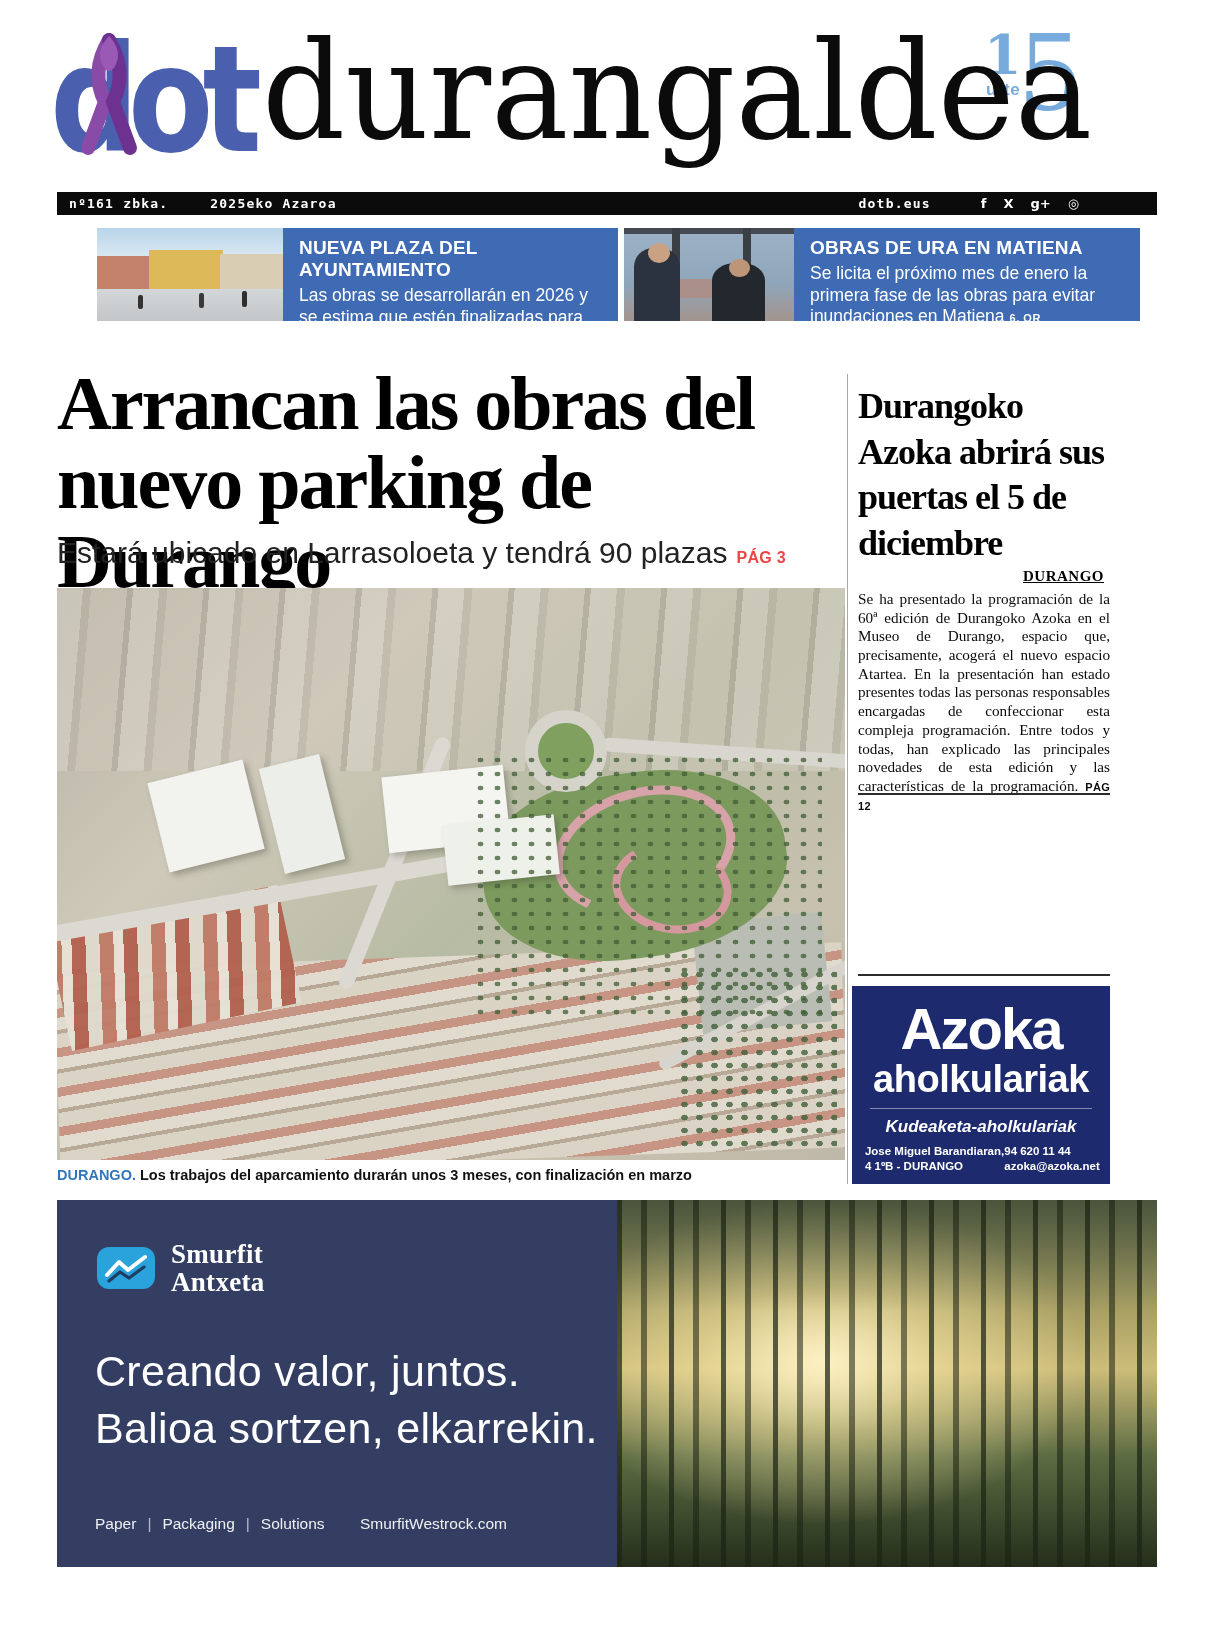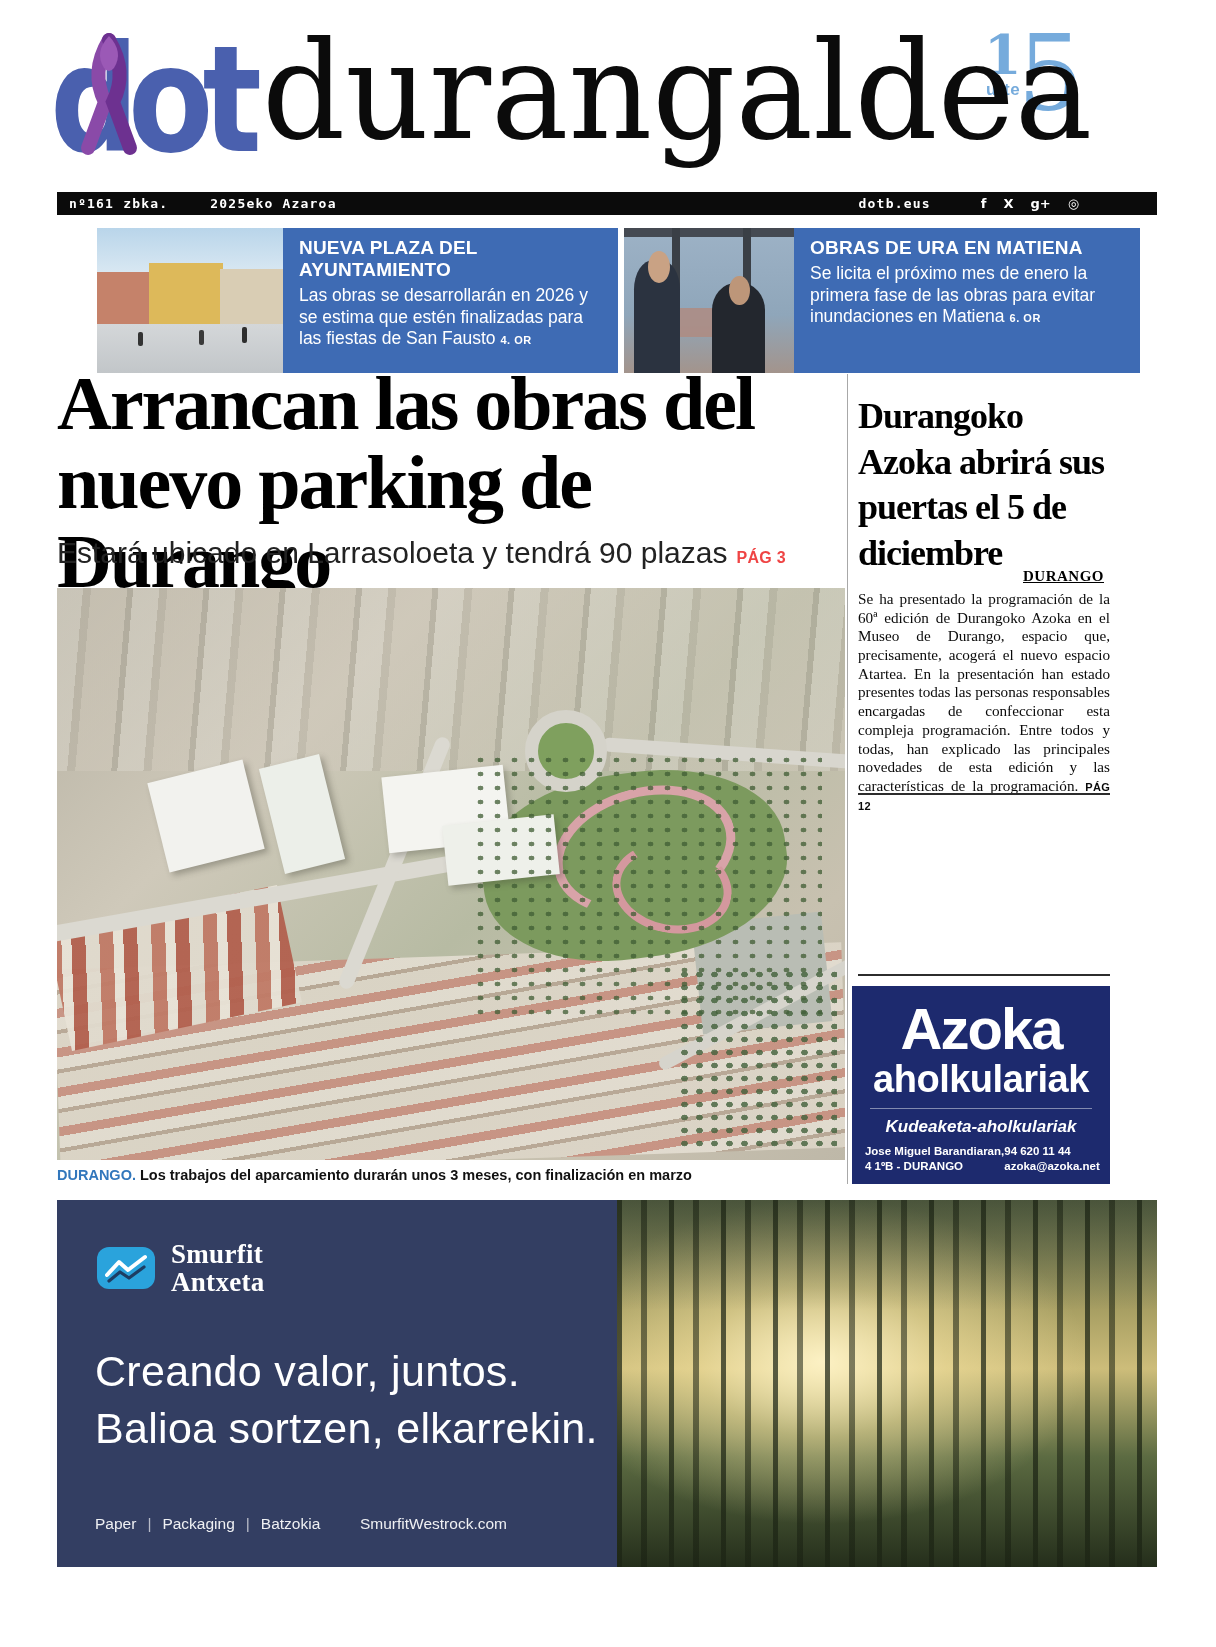--- a/index.html
+++ b/index.html
@@ -25,21 +25,21 @@
            font-weight:bold;font-size:13px;letter-spacing:1.2px;padding:0;box-sizing:border-box;}
   .infobar .issue{margin-left:12px;}
   .infobar .date{margin-left:42px;}
   .infobar .spacer{flex:1;}
   .infobar .site{margin-right:50px;}
   .social{display:flex;gap:17px;margin-right:78px;font-family:"DejaVu Sans",sans-serif;
           font-size:13px;font-weight:bold;letter-spacing:0;}
   .social span{cursor:pointer;}
 
   
-  .teaser{position:absolute;top:228px;height:145px;display:flex;padding-left:40px;}
+  .teaser{position:absolute;top:228px;height:93px;display:flex;padding-left:40px;}
   .teaser1{left:57px;width:521px;}
   .teaser2{left:584px;width:516px;}
   .tphoto{position:relative;overflow:hidden;flex:0 0 auto;}
   .teaser1 .tphoto{width:186px;}
   .teaser2 .tphoto{width:170px;}
   .tbox{flex:1;background:#3e6bb4;color:#fff;padding:9px 14px 6px 16px;box-sizing:border-box;}
   .ttitle{font-size:19px;font-weight:bold;letter-spacing:0.2px;margin-bottom:4px;}
   .ttext{font-size:17.5px;line-height:1.24;}
   .tpage{font-size:11px;font-weight:bold;margin-left:5px;letter-spacing:0.5px;}
 
@@ -96,21 +96,21 @@
   .a-trees2{left:620px;top:380px;width:160px;height:180px;opacity:0.8;
      background-image:radial-gradient(#41603a 3px,transparent 3.6px);background-size:15px 13px;}
   .a-homes{left:0;top:368px;width:100%;height:205px;transform:rotate(-2deg);opacity:0.9;
      background:repeating-linear-gradient(172deg,#c89080 0 9px,#e4ded2 9px 21px,#b7a694 21px 25px,#ddd6c8 25px 39px);}
   .a-blocks{left:0;top:320px;width:235px;height:120px;transform:rotate(-12deg);opacity:0.95;
      background:repeating-linear-gradient(100deg,#c07a66 0 14px,#e8e2d6 14px 24px,#b2604e 24px 38px,#e0dacd 38px 52px);}
   .a-lot{left:640px;top:330px;width:130px;height:110px;background:#b9bdb4;transform:rotate(-6deg);}
 
   
   .vrule{position:absolute;left:847px;top:374px;width:1px;height:810px;background:#a8a8a8;}
-  .sb-h1{position:absolute;left:858px;top:394px;width:258px;font-family:"Liberation Serif",serif;
+  .sb-h1{position:absolute;left:858px;top:384px;width:258px;font-family:"Liberation Serif",serif;
          font-weight:700;font-size:36px;line-height:1.27;letter-spacing:-1px;color:#000;}
   .sb-dateline{position:absolute;left:858px;top:568px;width:250px;text-align:right;
          font-family:"Liberation Serif",serif;font-weight:bold;font-size:15px;letter-spacing:0.5px;
          text-decoration:underline;color:#000;padding-right:4px;box-sizing:border-box;}
   .sb-body{position:absolute;left:858px;top:590px;width:252px;font-family:"Liberation Serif",serif;
          font-size:15.2px;line-height:1.23;text-align:justify;color:#0a0a0a;}
   .sb-body .pageref{font-family:"Liberation Sans",sans-serif;font-size:11px;font-weight:bold;letter-spacing:0.3px;}
   .hrule1{position:absolute;left:858px;top:793px;width:252px;height:2px;background:#2c2c2c;}
   .sb-h2{position:absolute;left:858px;top:801px;width:258px;font-family:"Liberation Serif",serif;
          font-weight:700;font-size:38px;line-height:1.06;letter-spacing:-1px;color:#000;}
@@ -280,18 +280,18 @@
     </div>
     <div class="sw-tag">
       <div>Creando valor, juntos.</div>
       <div>Balioa sortzen, elkarrekin.</div>
     </div>
     <div class="sw-footer">
       <span>Paper</span>
       <span class="sep">|</span>
       <span>Packaging</span>
       <span class="sep">|</span>
-      <span>Batzokia</span>
+      <span>Solutions</span>
       <span class="site">SmurfitWestrock.com</span>
     </div>
   </div>
 
 </div>
 
 </body></html>

